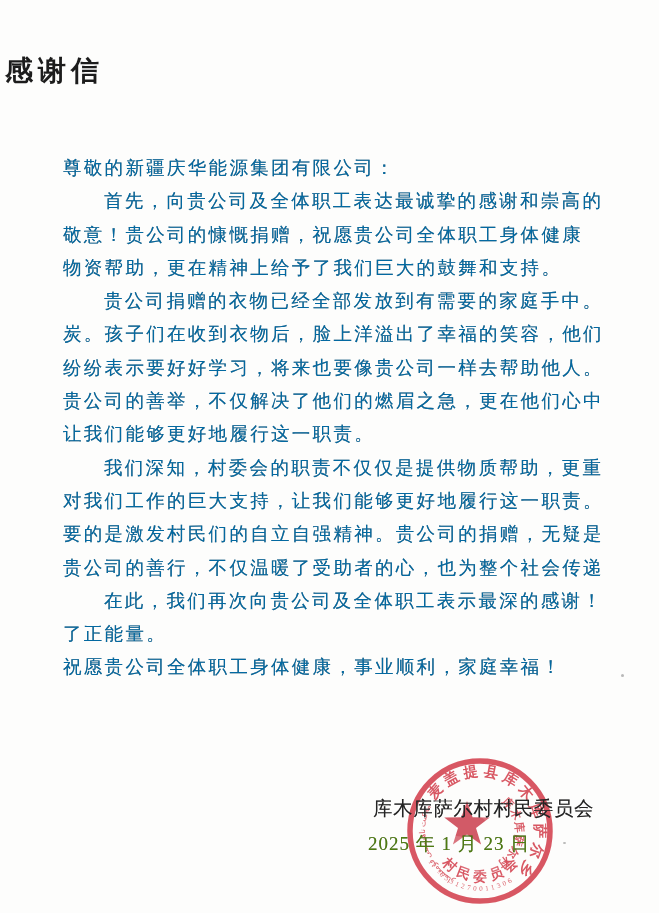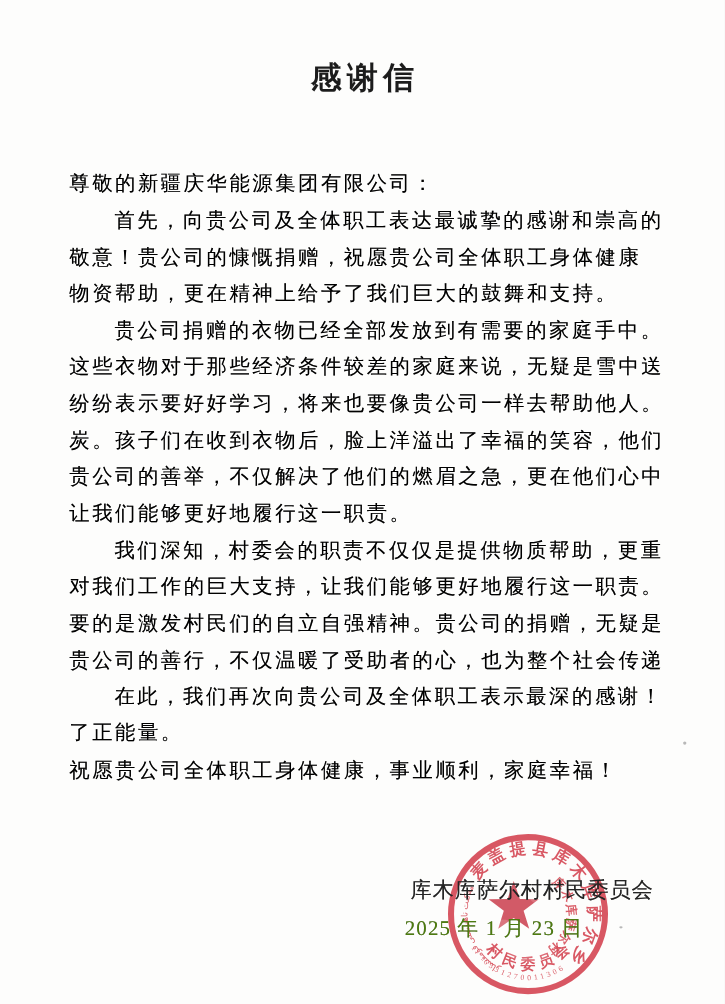--- a/index.html
+++ b/index.html
@@ -7,38 +7,38 @@
     position:relative;
     width:659px;height:913px;
     background:#fdfdfc;
     overflow:hidden;
     font-family:"Liberation Serif","DejaVu Serif",serif;
     color:#232323;
   }
   .doc-title{
     position:absolute;
     top:52px;left:0;width:659px;
-    text-align:center;
+    text-align:left;
     font-size:28px;
     font-weight:bold;
     letter-spacing:5px;
     text-indent:5px;
     color:#1c1c1c;
   }
   .body-block{
     position:absolute;
     top:152px;left:63px;width:538px;
   }
   .line{
     height:33.3px;
     line-height:33.3px;
     font-size:18.5px;
     letter-spacing:2.3px;
     white-space:nowrap;
-    color:#000000;
+    color:#0369a1;
     text-shadow:0 0 0.5px rgba(40,40,40,0.55);
   }
   .line.indent{ text-indent:41px; }
   .signature{
     position:absolute;
     top:795px;left:353px;
     font-size:19.5px;
     letter-spacing:0.6px;
     white-space:nowrap;
     color:#242424;
@@ -80,23 +80,22 @@
 <div class="page">
 
   <div class="doc-title">感谢信</div>
 
   <div class="body-block">
     <div class="line">尊敬的新疆庆华能源集团有限公司：</div>
     <div class="line indent">首先，向贵公司及全体职工表达最诚挚的感谢和崇高的</div>
     <div class="line">敬意！贵公司的慷慨捐赠，祝愿贵公司全体职工身体健康</div>
     <div class="line">物资帮助，更在精神上给予了我们巨大的鼓舞和支持。</div>
     <div class="line indent">贵公司捐赠的衣物已经全部发放到有需要的家庭手中。</div>
-    <div class="line">这些衣物对于那些经济条件较差的家庭来说，无疑是雪中送</div>
+    <div class="line">炭。孩子们在收到衣物后，脸上洋溢出了幸福的笑容，他们</div>
     <div class="line">纷纷表示要好好学习，将来也要像贵公司一样去帮助他人。</div>
-    <div class="line">炭。孩子们在收到衣物后，脸上洋溢出了幸福的笑容，他们</div>
     <div class="line">贵公司的善举，不仅解决了他们的燃眉之急，更在他们心中</div>
     <div class="line">让我们能够更好地履行这一职责。</div>
     <div class="line indent">我们深知，村委会的职责不仅仅是提供物质帮助，更重</div>
     <div class="line">对我们工作的巨大支持，让我们能够更好地履行这一职责。</div>
     <div class="line">要的是激发村民们的自立自强精神。贵公司的捐赠，无疑是</div>
     <div class="line">贵公司的善行，不仅温暖了受助者的心，也为整个社会传递</div>
     <div class="line indent">在此，我们再次向贵公司及全体职工表示最深的感谢！</div>
     <div class="line">了正能量。</div>
     <div class="line">祝愿贵公司全体职工身体健康，事业顺利，家庭幸福！</div>
   </div>

